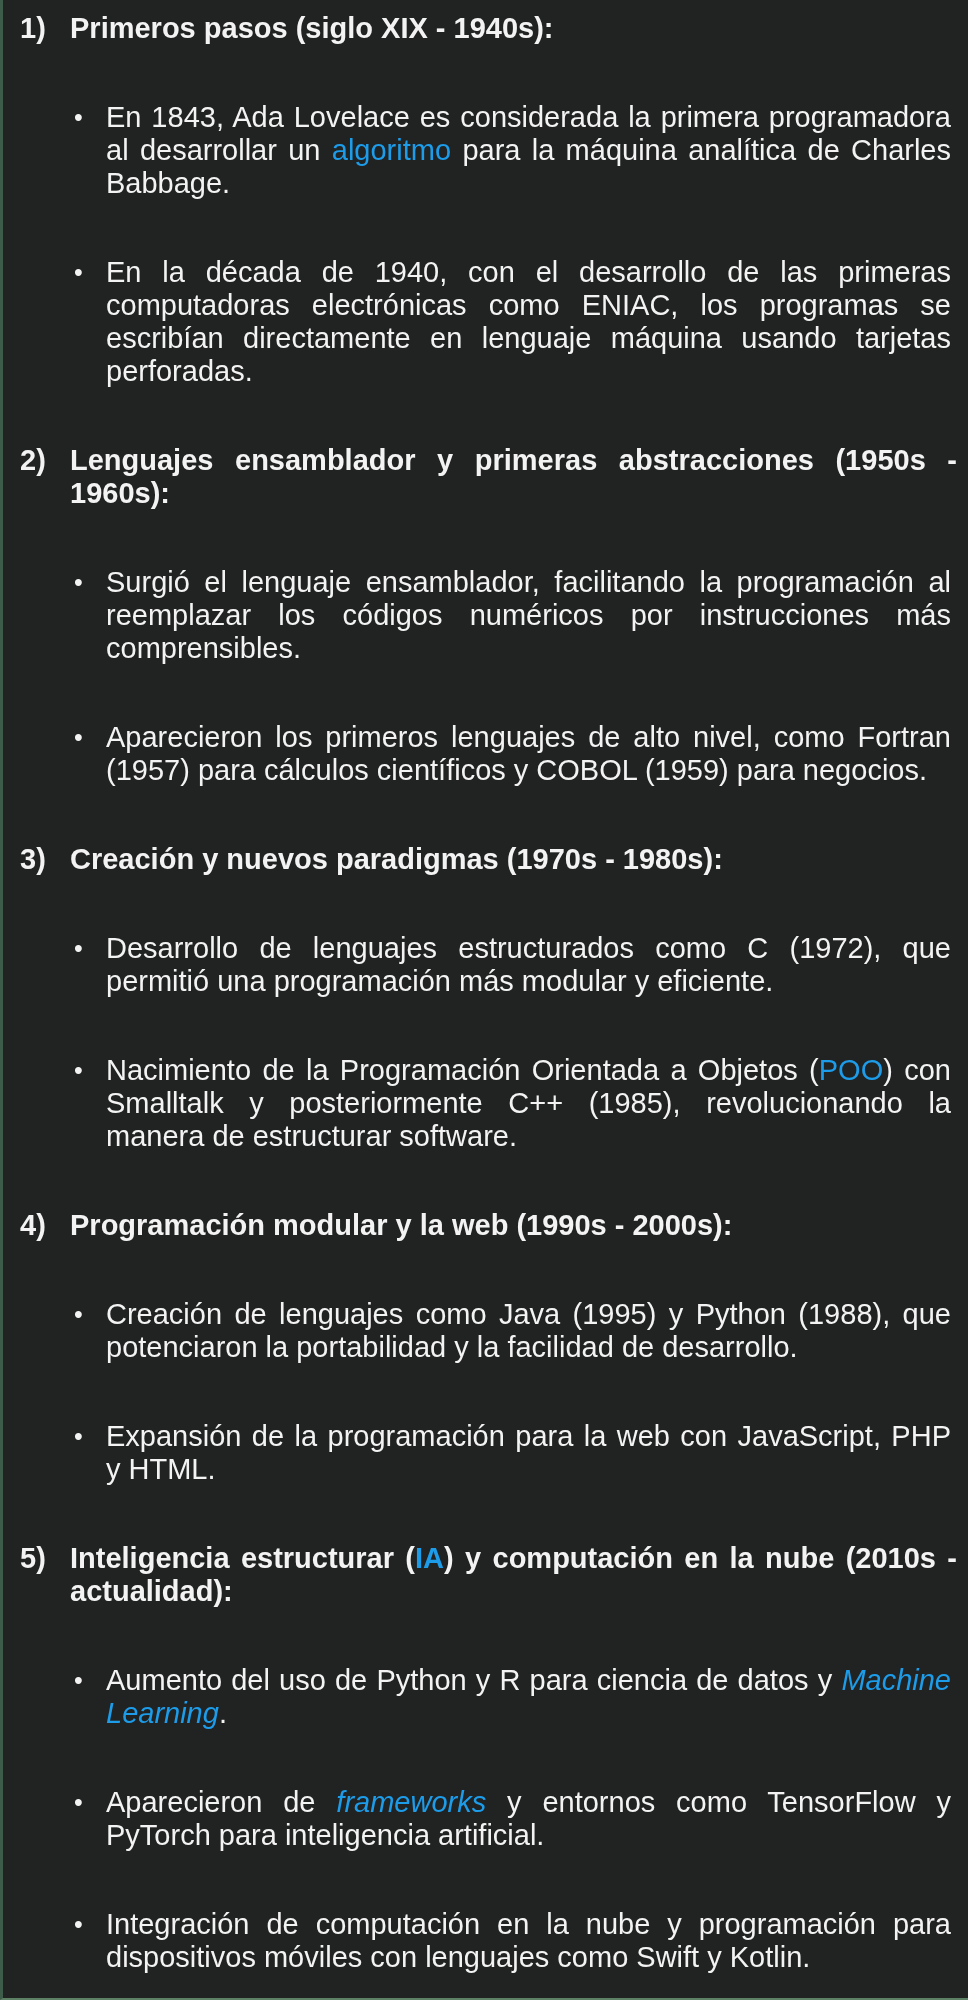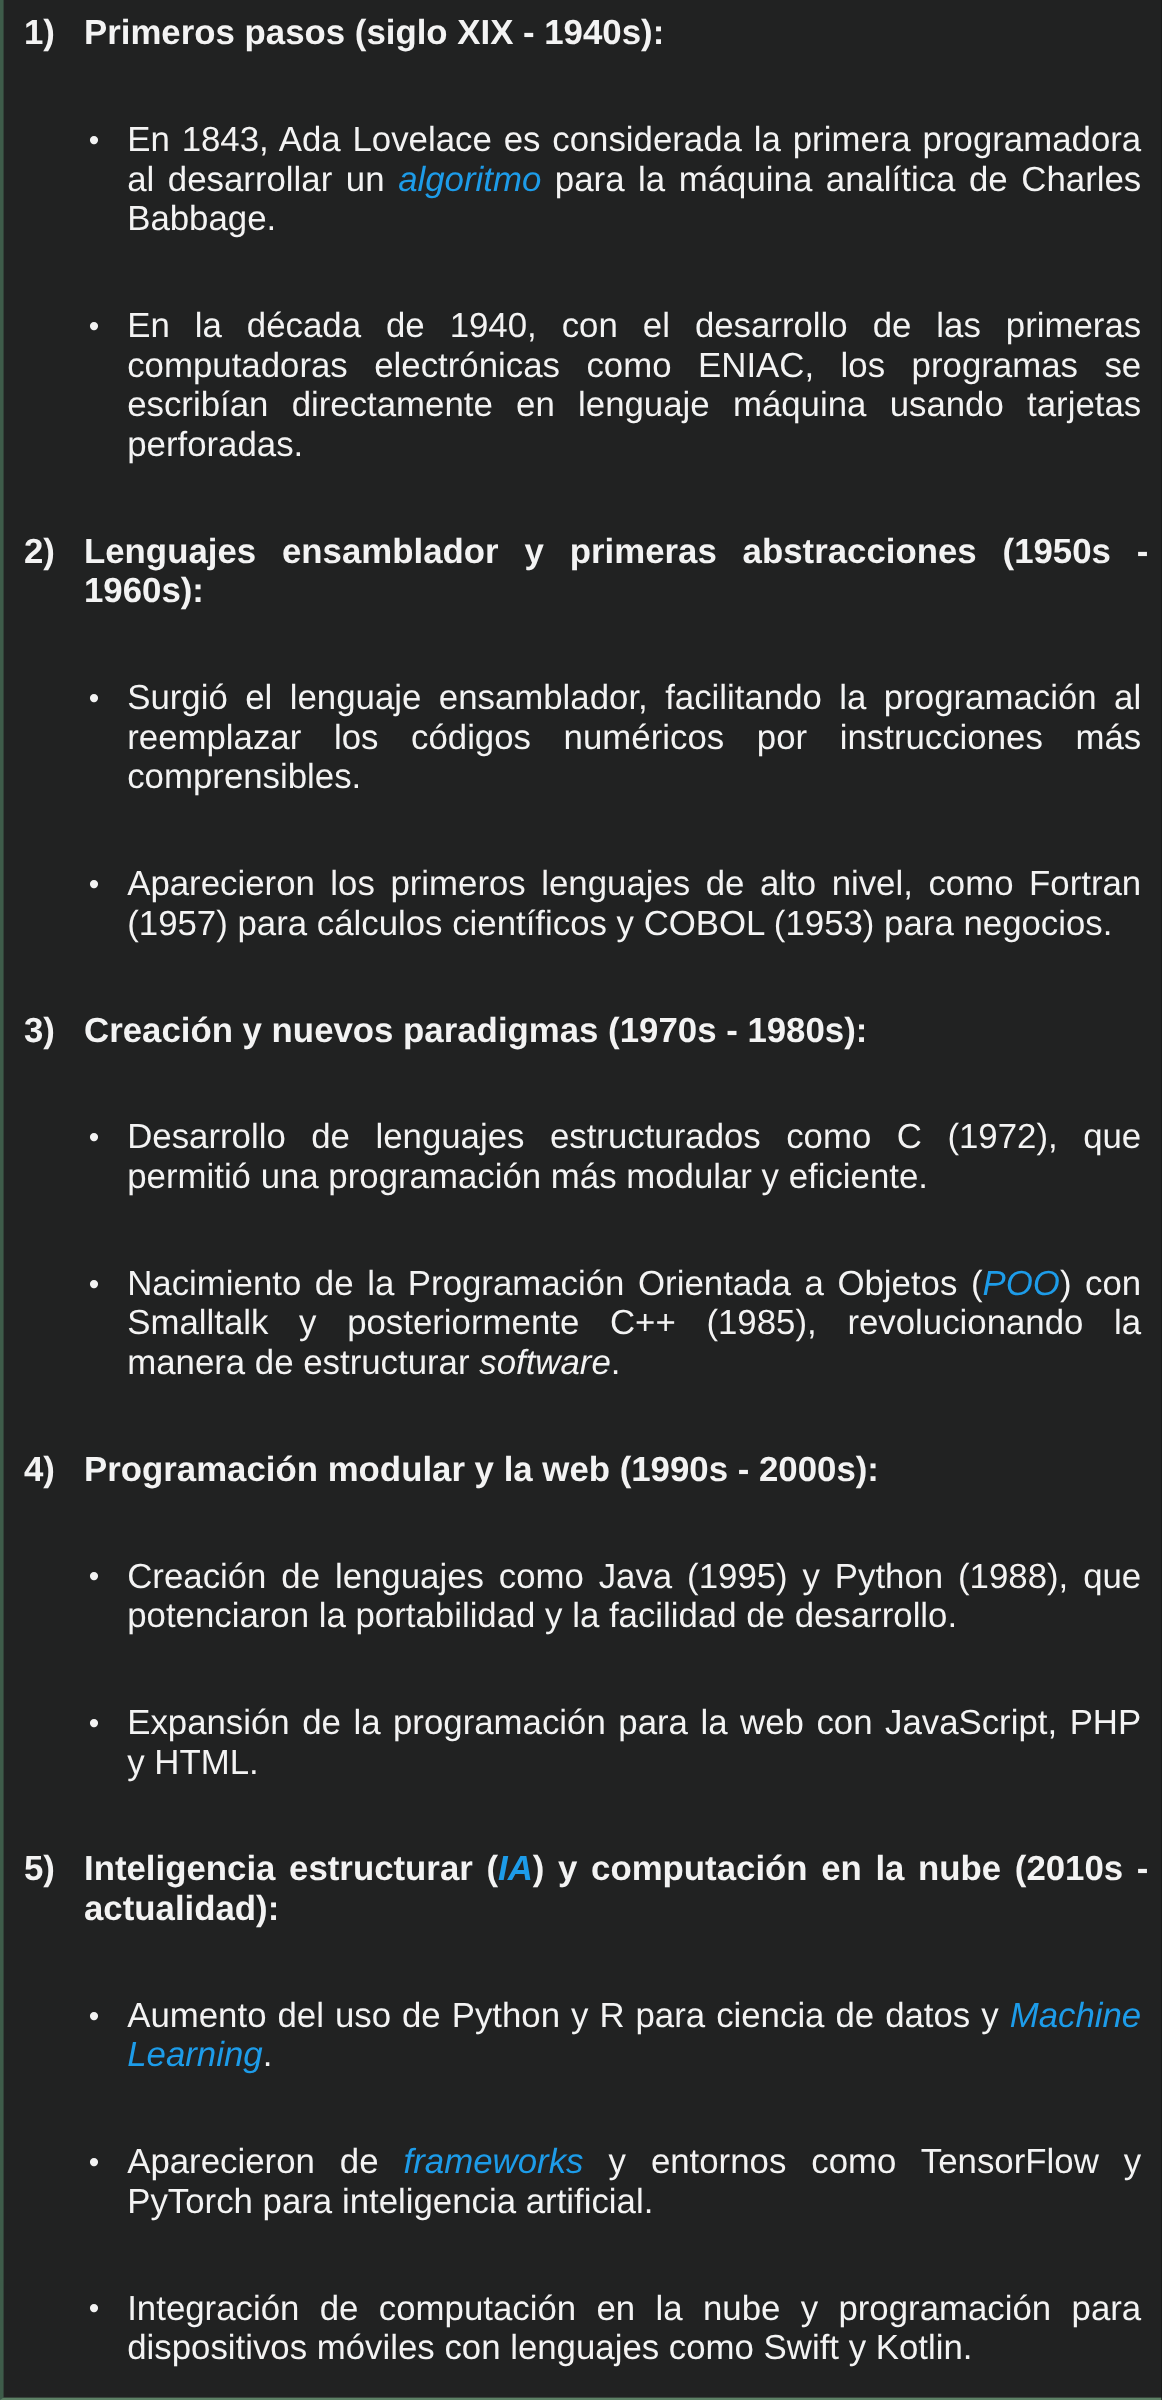--- a/index.html
+++ b/index.html
@@ -18,22 +18,22 @@
     line-height:33px;
   }
   .section{margin:0;}
   .section-header{display:flex;margin-top:56px;font-weight:bold;}
   .section:first-child .section-header{margin-top:0;}
   .num{flex:none;width:50px;}
   .heading{width:887px;text-align:justify;}
   .bullet{display:flex;margin-top:56px;margin-left:54px;}
   .marker{flex:none;width:32px;font-size:25px;}
   .btext{width:845px;text-align:justify;}
-  .seg-blue{color:var(--accent,#1d9ce9);font-style:italic;}
-  .seg-italic{font-style:italic;}
+  .seg-blue{color:var(--accent,#1d9ce9);}
+  .seg-italic{}
   .seg-blue-italic{color:var(--accent,#1d9ce9);font-style:italic;}
 </style>
 </head>
 <body>
 
 <div class="page">
 
   <div class="section">
     <div class="section-header">
       <div class="num">1)</div>
@@ -53,21 +53,21 @@
     <div class="section-header">
       <div class="num">2)</div>
       <div class="heading"><span>Lenguajes ensamblador y primeras abstracciones (1950s - 1960s):</span></div>
     </div>
     <div class="bullet">
       <div class="marker">•</div>
       <div class="btext"><span>Surgió el lenguaje ensamblador, facilitando la programación al reemplazar los códigos numéricos por instrucciones más comprensibles.</span></div>
     </div>
     <div class="bullet">
       <div class="marker">•</div>
-      <div class="btext"><span>Aparecieron los primeros lenguajes de alto nivel, como Fortran (1957) para cálculos científicos y COBOL (1953) para negocios.</span></div>
+      <div class="btext"><span>Aparecieron los primeros lenguajes de alto nivel, como Fortran (1957) para cálculos científicos y COBOL (1959) para negocios.</span></div>
     </div>
   </div>
 
   <div class="section">
     <div class="section-header">
       <div class="num">3)</div>
       <div class="heading"><span>Creación y nuevos paradigmas (1970s - 1980s):</span></div>
     </div>
     <div class="bullet">
       <div class="marker">•</div>

